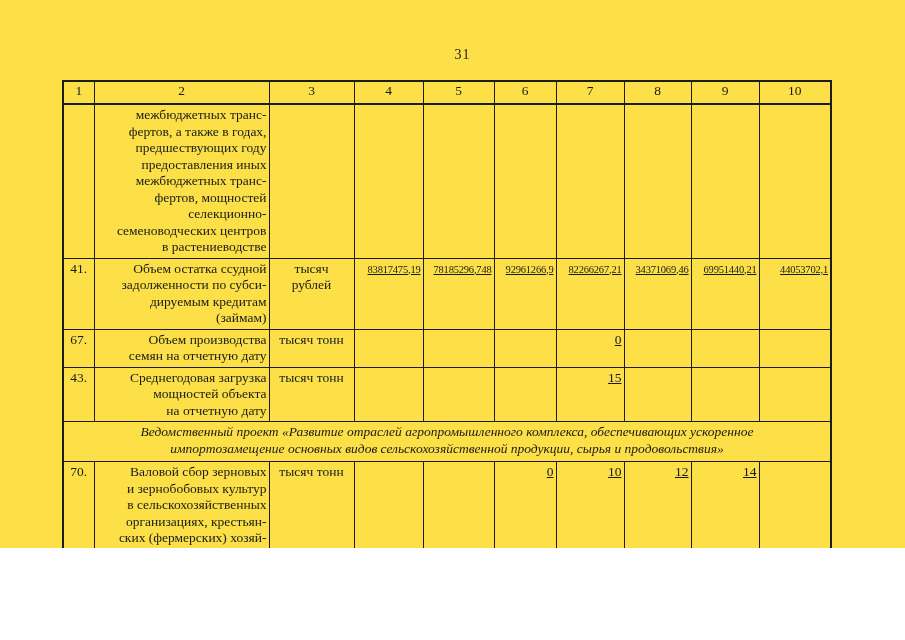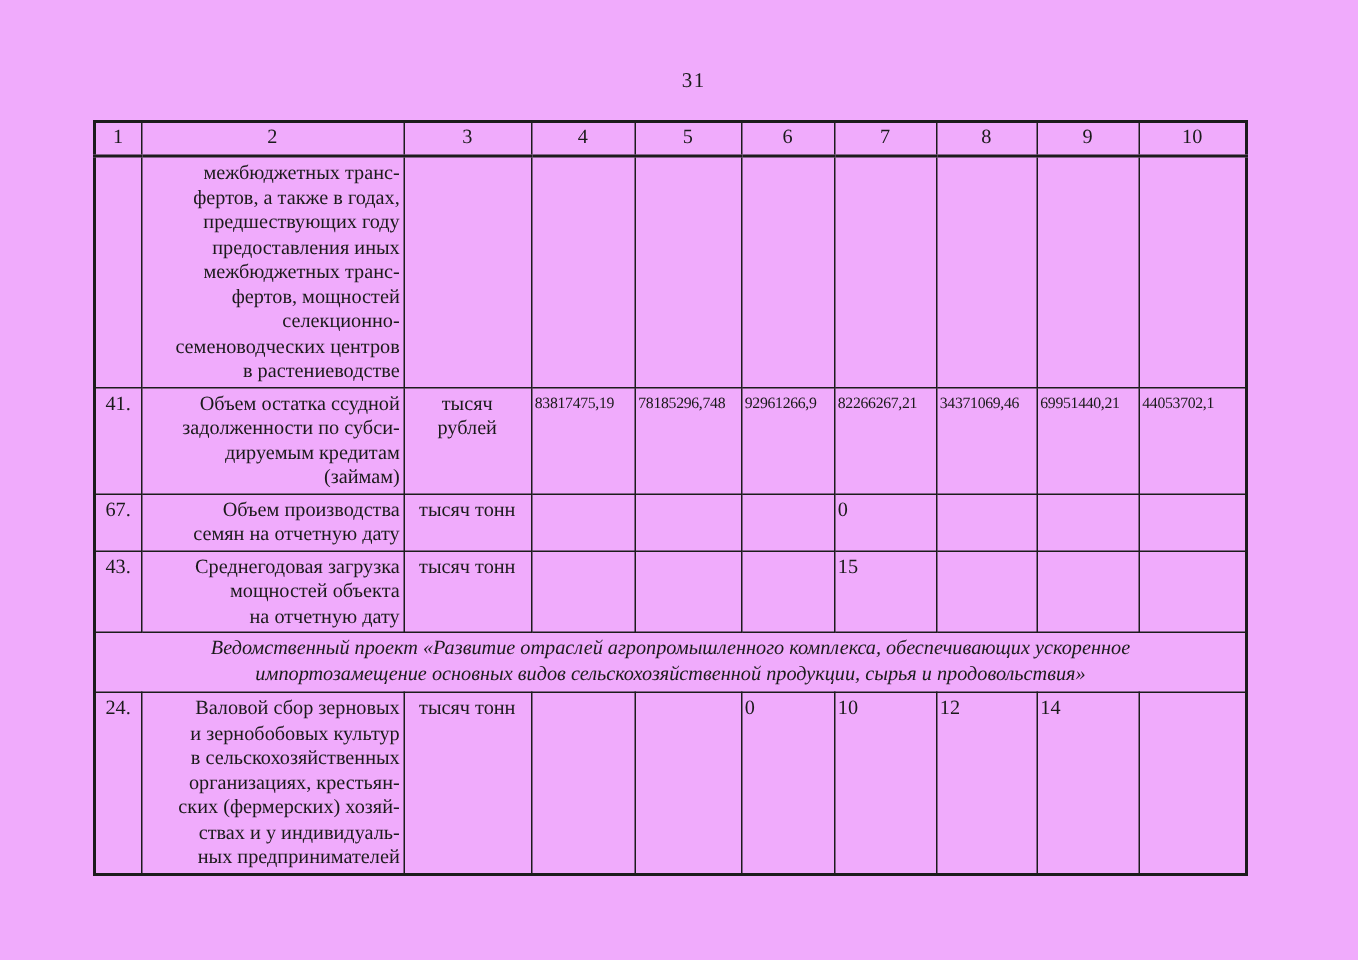--- a/index.html
+++ b/index.html
@@ -3,22 +3,22 @@
 <meta charset="utf-8">
 <style>
   html, body {
     margin: 0;
     padding: 0;
     background: #ffffff;
   }
   .page {
     position: relative;
     width: 905px;
-    height: 640px;
-    background: #f0abfc;
+    height: 548px;
+    background: #fde047;
     font-family: "Liberation Serif", "DejaVu Serif", serif;
     color: #1a1a1a;
     overflow: hidden;
   }
   .page-number {
     position: absolute;
     top: 47px;
     left: 10px;
     width: 905px;
     text-align: center;
@@ -58,22 +58,23 @@
     text-align: right;
     padding: 3px 2px 2px 5px;
     white-space: pre-line;
   }
   td.c-unit {
     text-align: center;
     padding-top: 3px;
     white-space: pre-line;
   }
   td.c-val {
-    text-align: left;
+    text-align: right;
     padding-top: 3px;
+    text-decoration: underline;
   }
   tr.vals-small td.c-val {
     font-size: 10.5px;
     line-height: 13px;
     padding-top: 4px;
     letter-spacing: -0.2px;
   }
   td.section-cell {
     text-align: center;
     white-space: pre-line;
@@ -179,21 +180,21 @@
         <td class="c-val">15</td>
         <td class="c-val"></td>
         <td class="c-val"></td>
         <td class="c-val"></td>
       </tr>
       <tr style="height:40px">
         <td class="section-cell" colspan="10">Ведомственный проект «Развитие отраслей агропромышленного комплекса, обеспечивающих ускоренное
 импортозамещение основных видов сельскохозяйственной продукции, сырья и продовольствия»</td>
       </tr>
       <tr style="height:114px">
-        <td class="c-num">24.</td>
+        <td class="c-num">70.</td>
         <td class="c-name">Валовой сбор зерновых
 и зернобобовых культур
 в сельскохозяйственных
 организациях, крестьян-
 ских (фермерских) хозяй-
 ствах и у индивидуаль-
 ных предпринимателей</td>
         <td class="c-unit">тысяч тонн</td>
         <td class="c-val"></td>
         <td class="c-val"></td>

